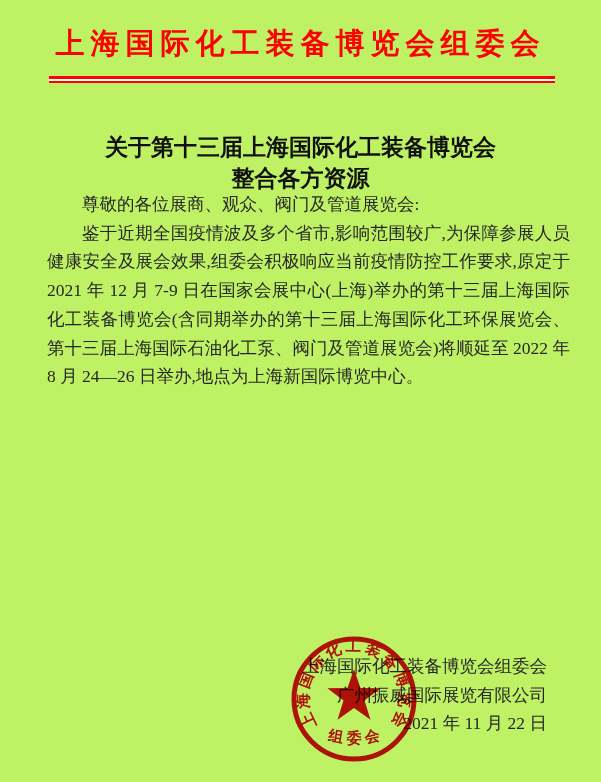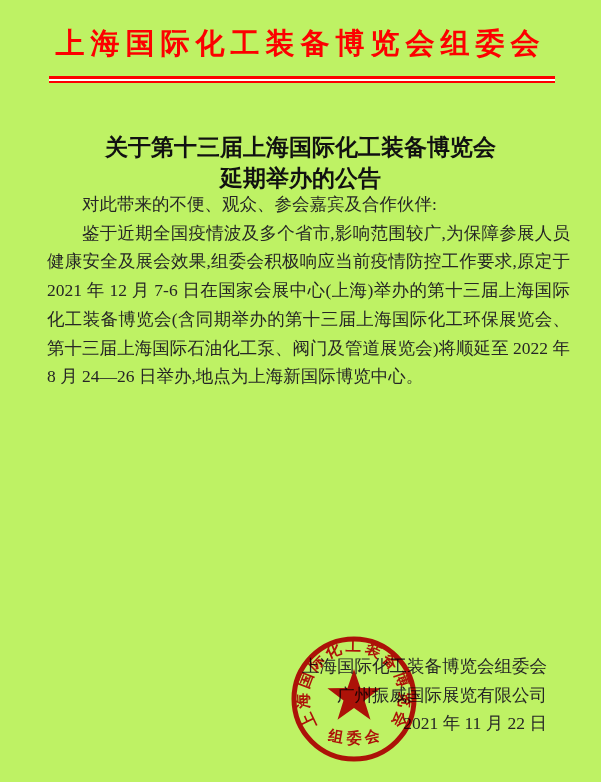--- a/index.html
+++ b/index.html
@@ -70,26 +70,26 @@
 <body>
 
 <div class="page">
 
   <div class="org-header">上海国际化工装备博览会组委会</div>
 
   <div class="double-rule"></div>
 
   <div class="notice-title">
     <div>关于第十三届上海国际化工装备博览会</div>
-    <div>延期举办的公告</div>
+    <div>整合各方资源</div>
   </div>
 
   <div class="body-text">
-    <p class="salutation">对此带来的不便、观众、参会嘉宾及合作伙伴:</p>
-    <p>鉴于近期全国疫情波及多个省市,影响范围较广,为保障参展人员健康安全及展会效果,组委会积极响应当前疫情防控工作要求,原定于 2021 年 12 月 7-6 日在国家会展中心(上海)举办的第十三届上海国际化工装备博览会(含同期举办的第十三届上海国际化工环保展览会、第十三届上海国际石油化工泵、阀门及管道展览会)将顺延至 2022 年 8 月 24—26 日举办,地点为上海新国际博览中心。</p>
+    <p class="salutation">尊敬的各位展商、观众、阀门及管道展览会:</p>
+    <p>鉴于近期全国疫情波及多个省市,影响范围较广,为保障参展人员健康安全及展会效果,组委会积极响应当前疫情防控工作要求,原定于 2021 年 12 月 7-9 日在国家会展中心(上海)举办的第十三届上海国际化工装备博览会(含同期举办的第十三届上海国际化工环保展览会、第十三届上海国际石油化工泵、阀门及管道展览会)将顺延至 2022 年 8 月 24—26 日举办,地点为上海新国际博览中心。</p>
   </div>
 
   <div class="signature">
     <div>上海国际化工装备博览会组委会</div>
     <div>广州振威国际展览有限公司</div>
     <div>2021 年 11 月 22 日</div>
   </div>
 
   <svg class="seal" viewBox="0 0 132 134">
     <circle cx="65" cy="67" r="60" fill="none" stroke="#e60000" stroke-width="5"></circle>

